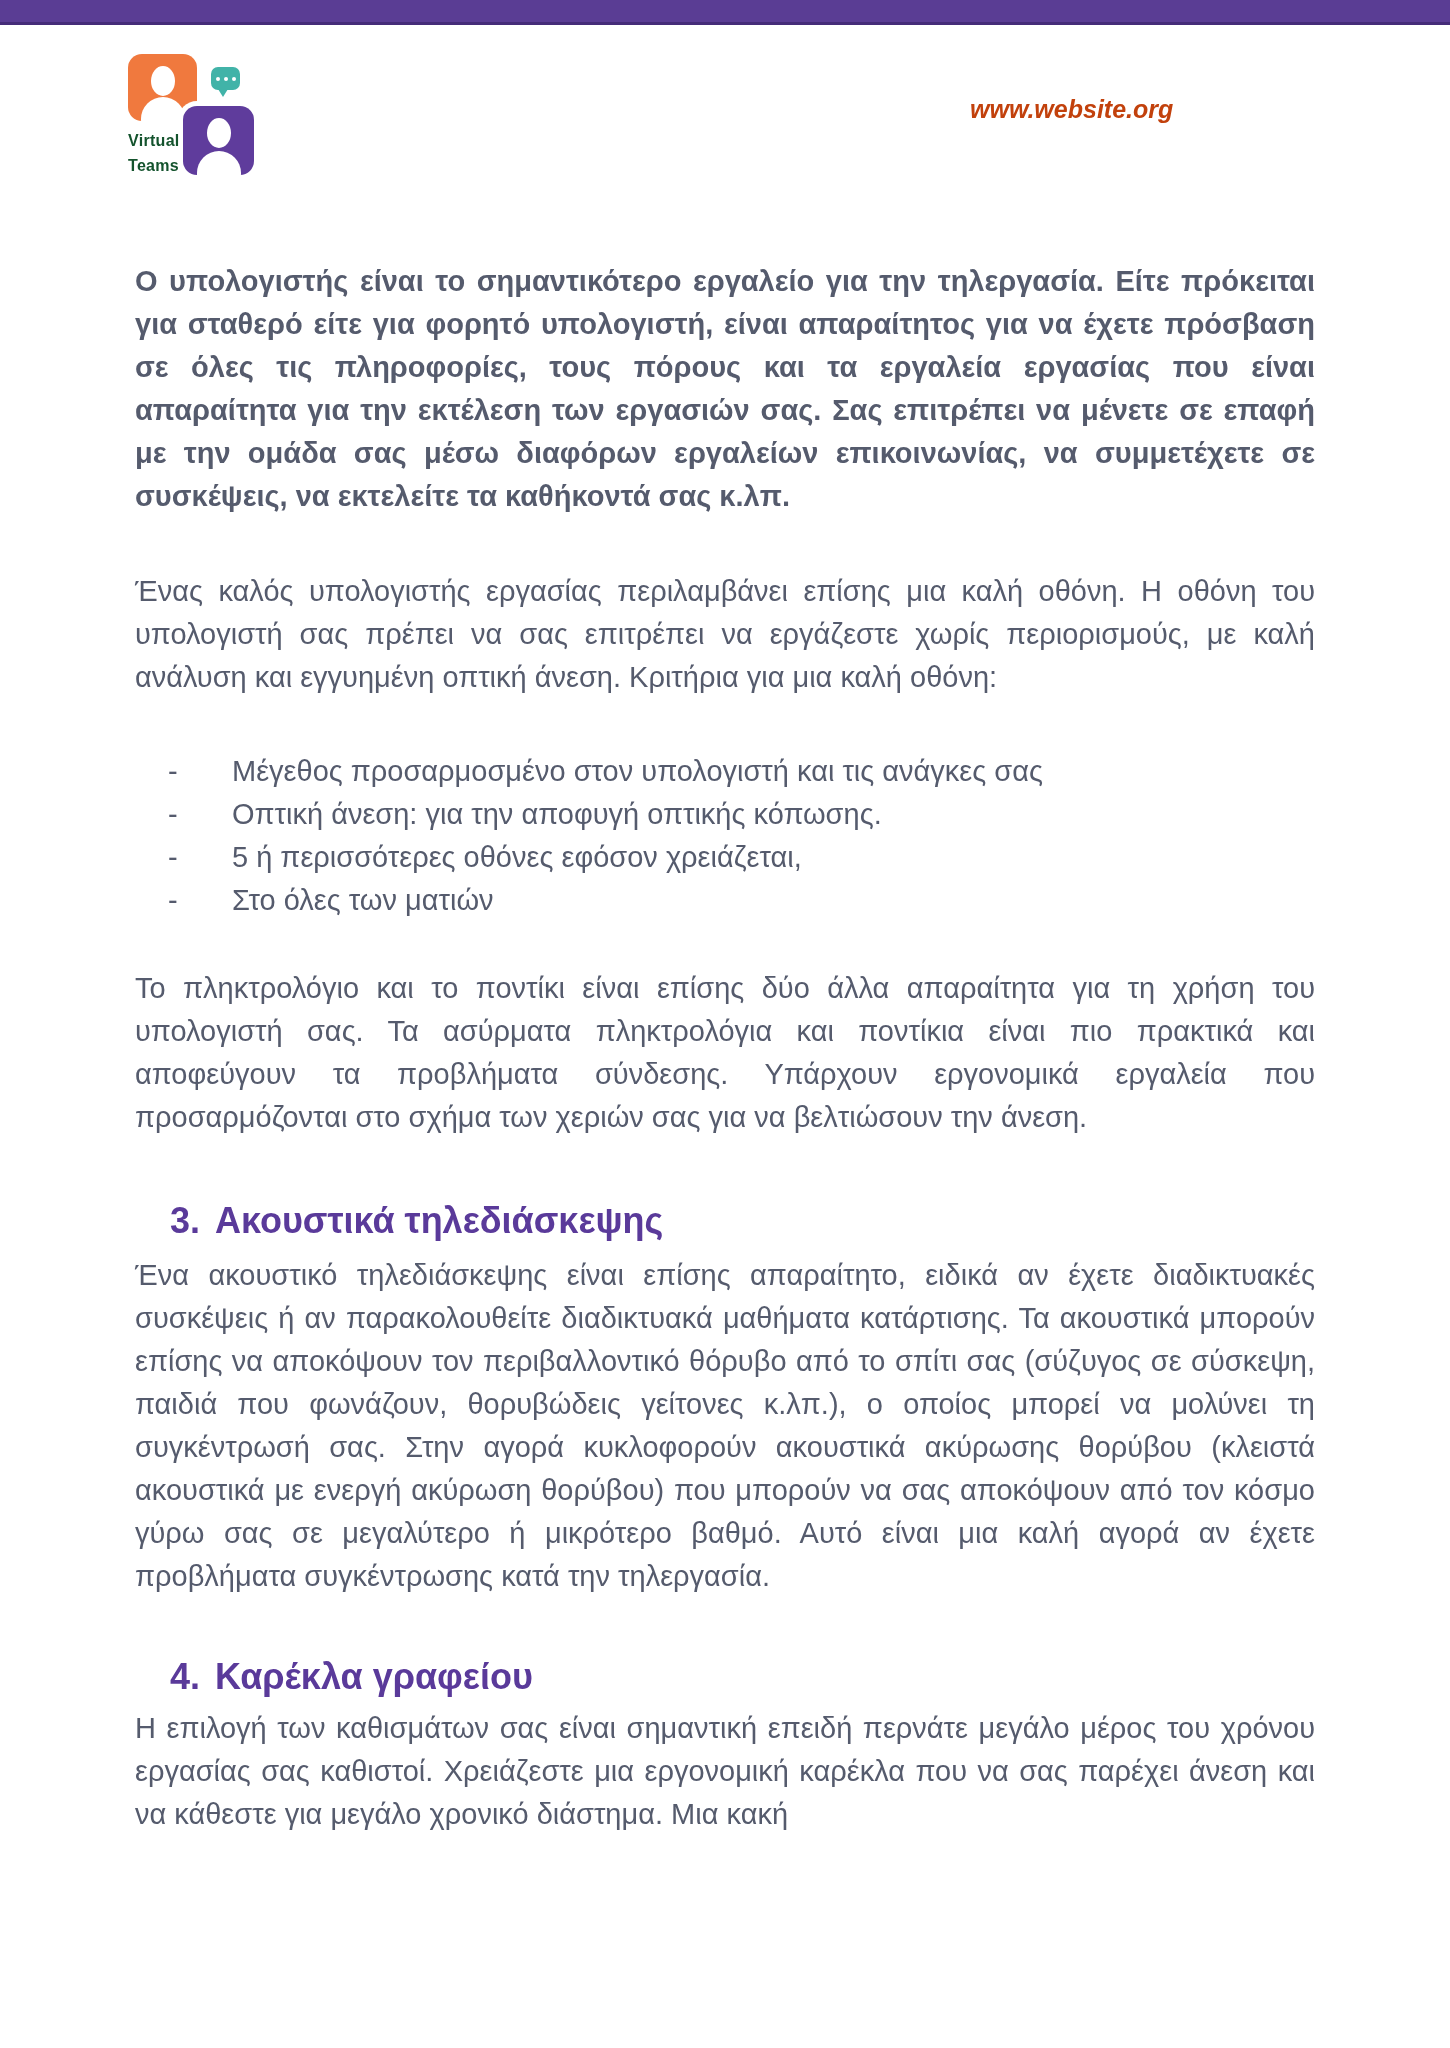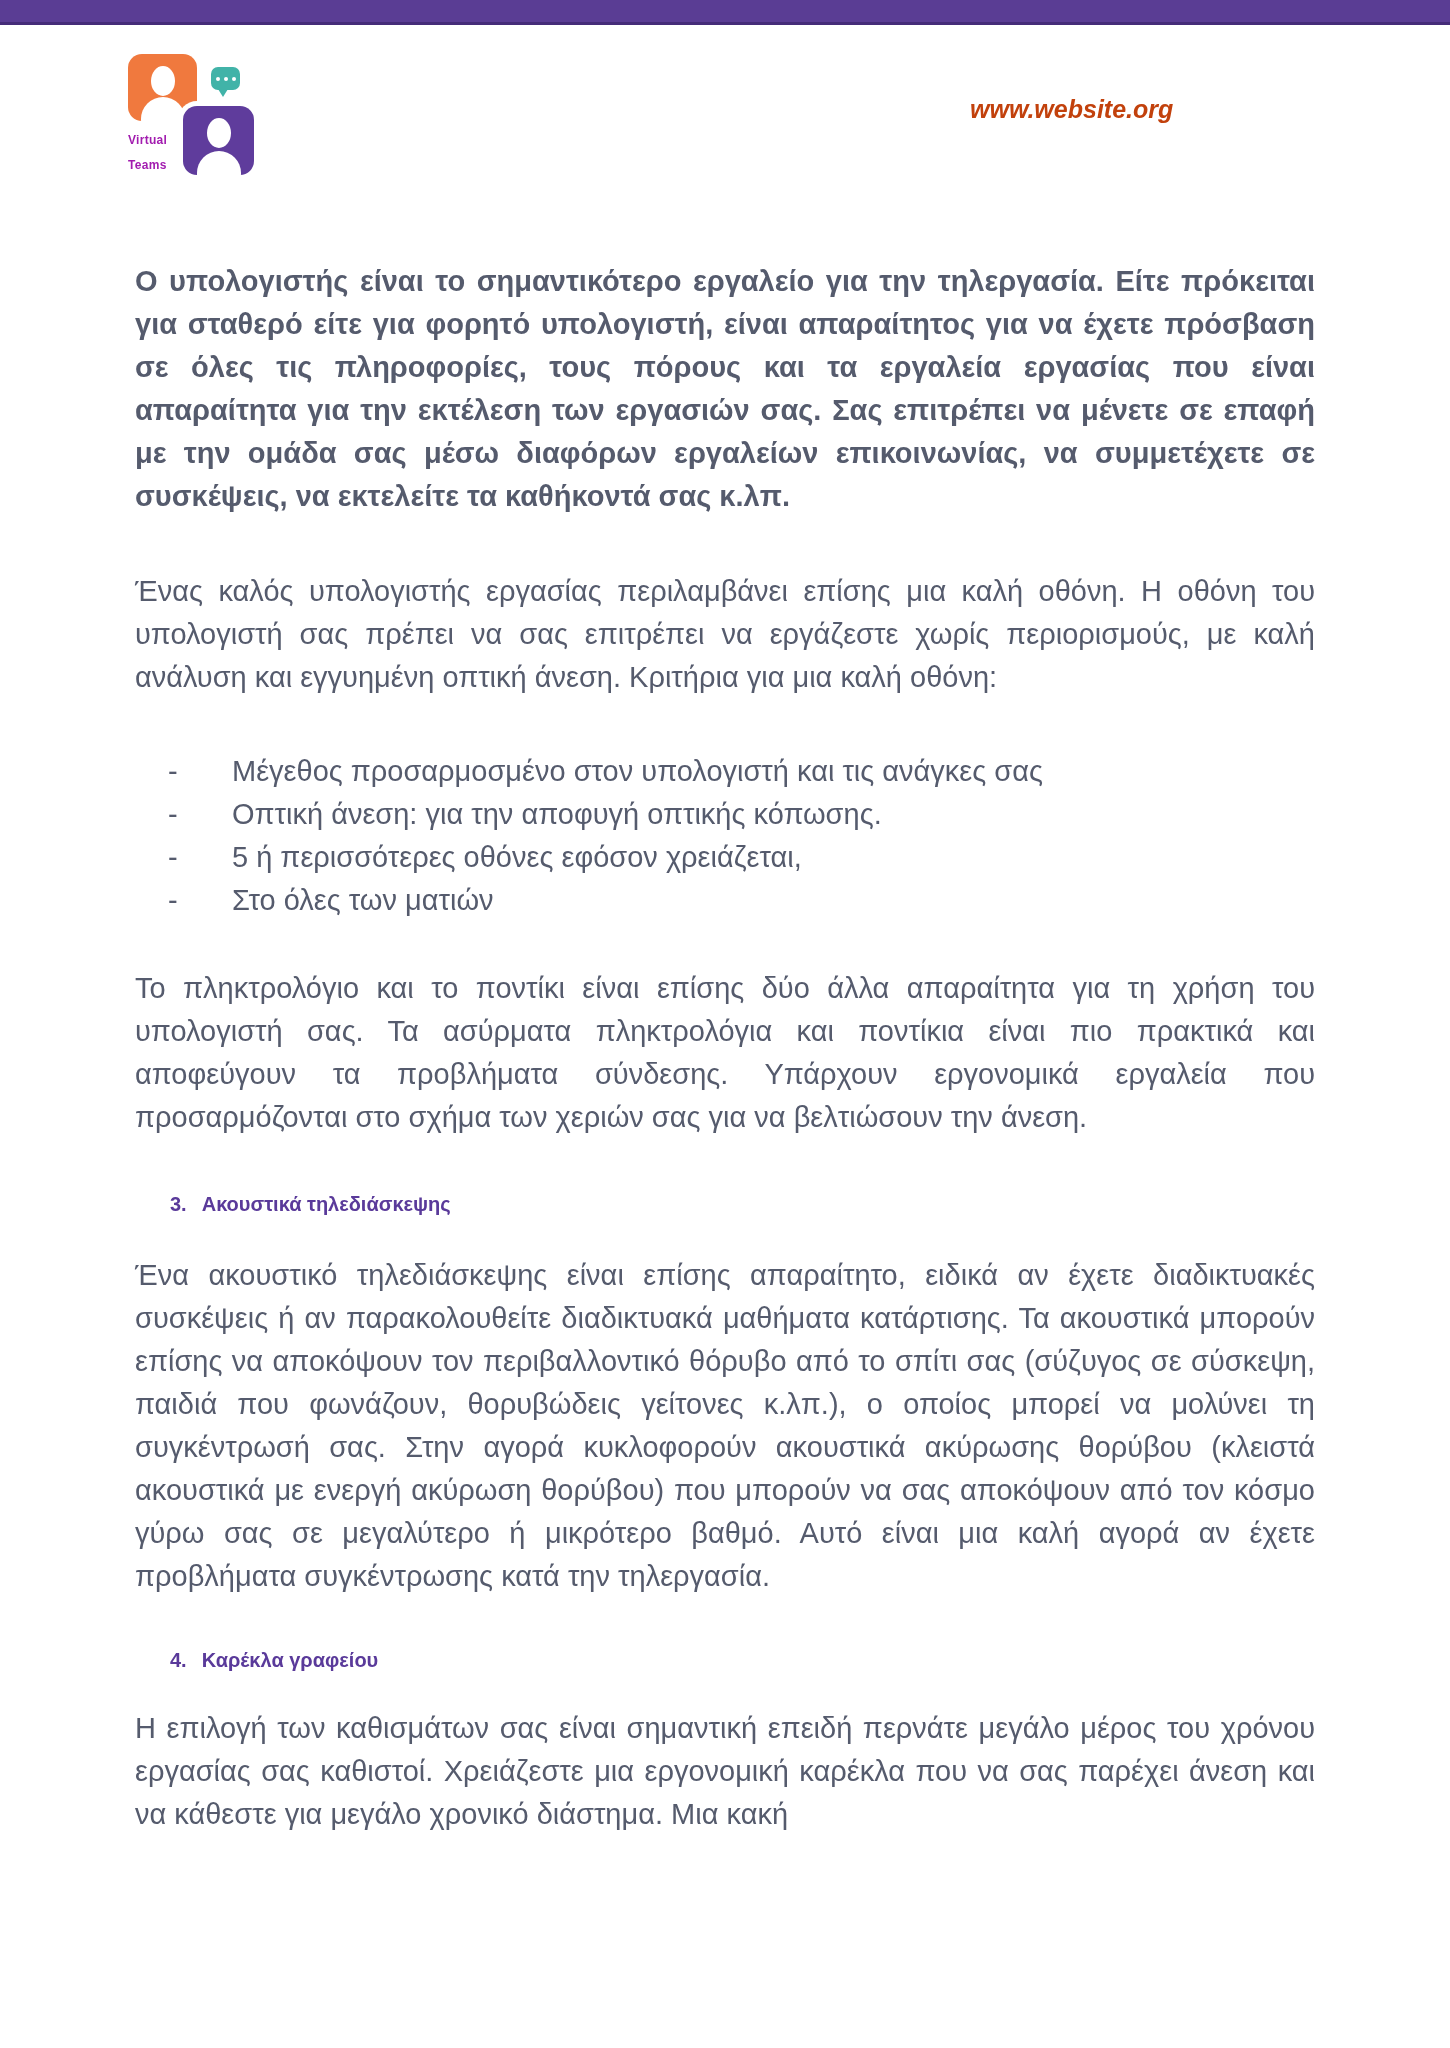--- a/index.html
+++ b/index.html
@@ -38,21 +38,21 @@
   }
   .chat-bubble::after {
     content:""; position:absolute; left:7px; bottom:-7px;
     width:0; height:0;
     border-left:5px solid transparent; border-right:5px solid transparent;
     border-top:8px solid #41b3a8;
   }
   .chat-dot { width:4px; height:4px; border-radius:50%; background:#fff; margin:0 2px; }
   .logo-text {
     position:absolute; left:0; top:74px;
-    color:#a21caf; font-weight:bold; font-size:12px; line-height:25px;
+    color:#14532d; font-weight:bold; font-size:16px; line-height:25px;
     letter-spacing:0.3px;
   }
 
   
   .website {
     position:absolute; left:970px; top:95px;
     font-size:25px; font-weight:bold; font-style:italic;
     color:#c2410c; text-decoration:none;
   }
 
@@ -67,21 +67,21 @@
   #p3 { top:938px; }
   #p4 { top:1225px; }
   #p5 { top:1678px; }
 
   .criteria-list { position:absolute; top:750px; left:0; width:1180px; }
   .list-item { position:relative; padding-left:97px; }
   .list-item::before { content:"-"; position:absolute; left:33px; }
 
   .heading {
     position:absolute; left:35px; width:1100px;
-    color:#5a3a9a; font-size:20px; line-height:43px;
+    color:#5a3a9a; font-size:36px; line-height:43px;
   }
   #h3 { top:1163px; }
   #h4 { top:1619px; }
   .heading .num { margin-right:15px; }
 </style>
 </head>
 <body>
 
 <div class="top-bar"></div>
 

